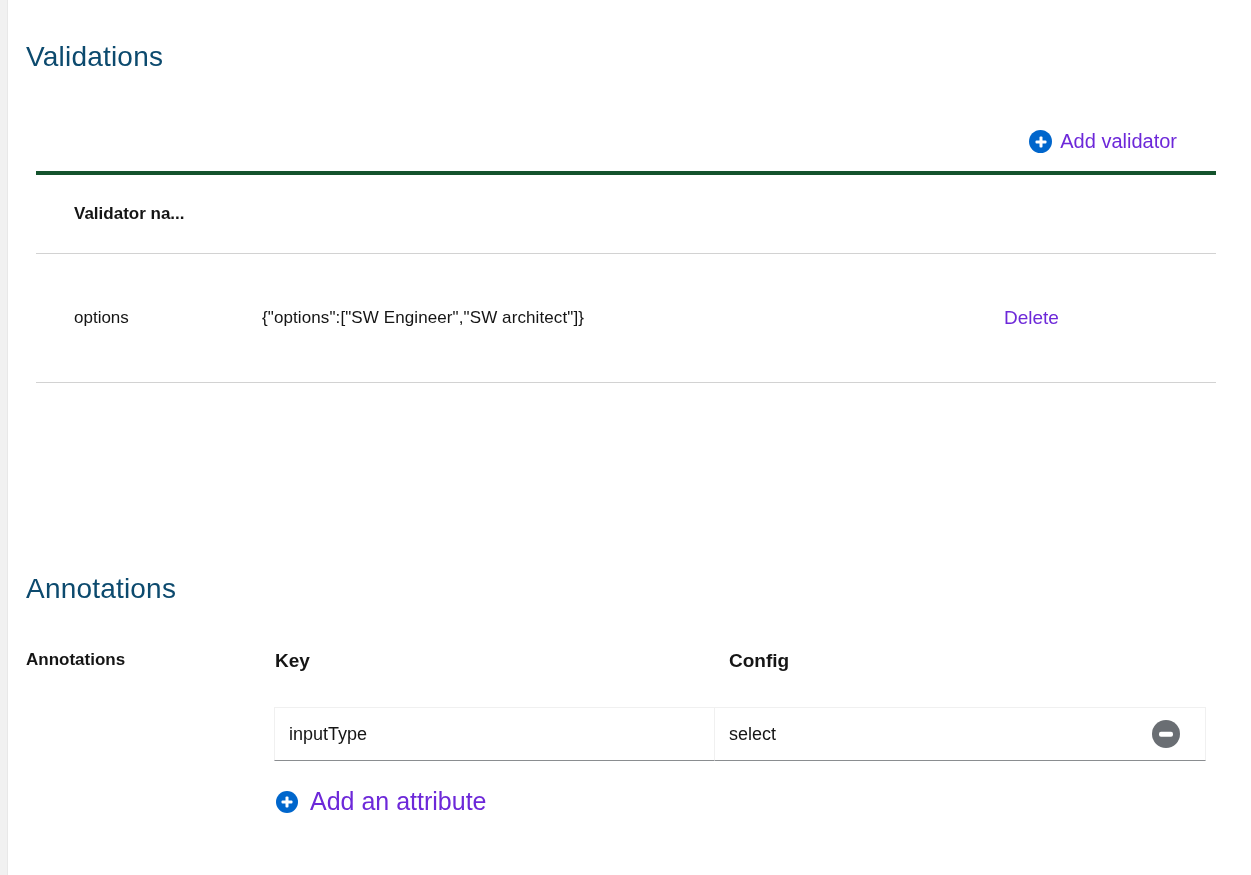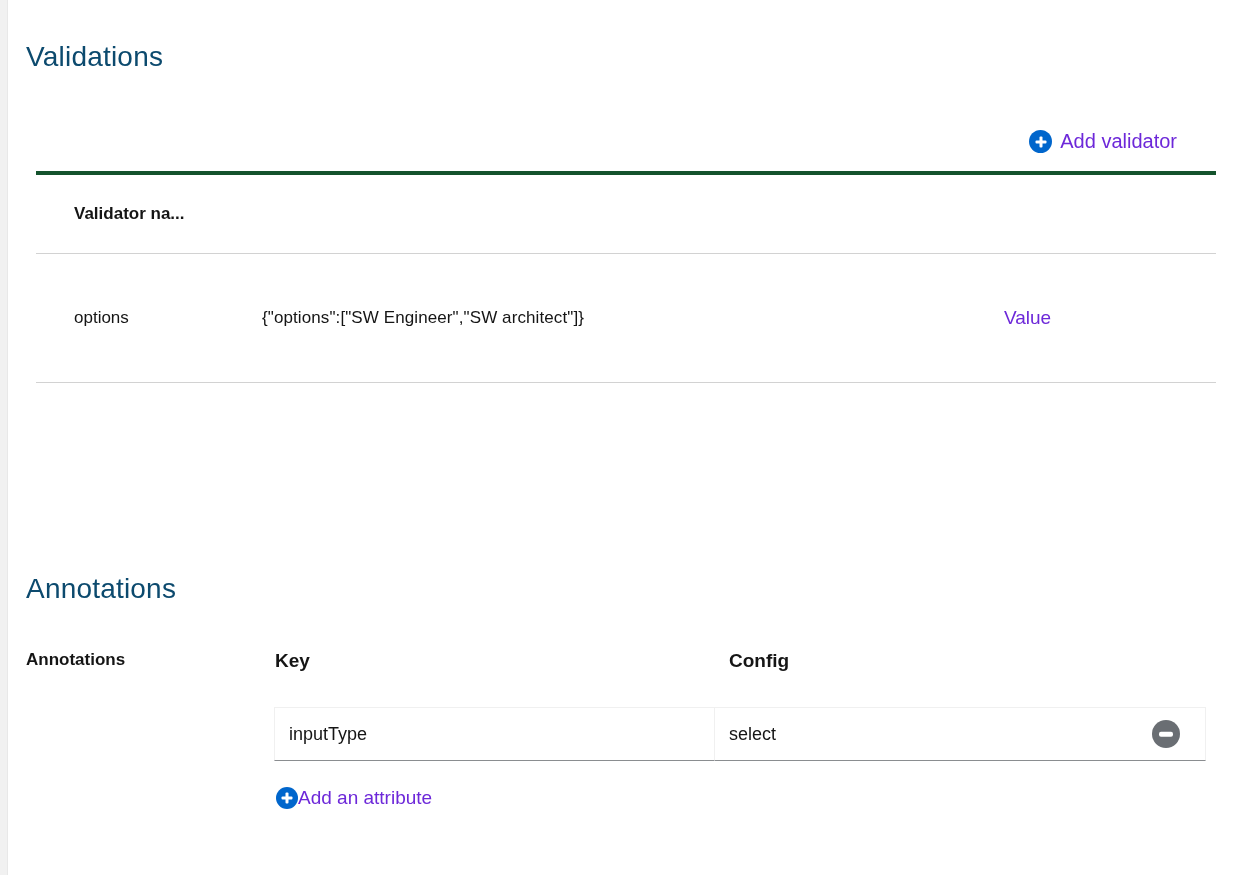--- a/index.html
+++ b/index.html
@@ -120,21 +120,21 @@
   .minus-circle-btn::before {
     content: "";
     position: absolute;
     left: 50%; top: 50%;
     transform: translate(-50%,-50%);
     width: 14px; height: 4.5px;
     border-radius: 2px;
     background: #ffffff;
   }
 
-  #add-attribute { position: absolute; left: 276px; top: 787px; gap: 0; font-size: 19px; }
+  #add-attribute { position: absolute; left: 276px; top: 787px; gap: 12px; font-size: 25px; }
 </style>
 </head>
 <body>
 
 <div class="left-strip"></div>
 
 <h2 class="section-title" id="validations-title">Validations</h2>
 
 <a class="link add-link" id="add-validator">
   <span class="plus-circle"></span>
@@ -143,21 +143,21 @@
 
 <div class="validators-table">
   <div class="vt-row vt-header">
     <div>Validator na...</div>
     <div></div>
   </div>
   <div class="vt-row vt-body">
     <div class="cell-name">options</div>
     <div class="cell-config">{"options":["SW Engineer","SW architect"]}</div>
     <div>
-      <a class="link delete-link">Value</a>
+      <a class="link delete-link">Delete</a>
     </div>
   </div>
 </div>
 
 <h2 class="section-title" id="annotations-title">Annotations</h2>
 
 <div class="group-label">Annotations</div>
 
 <div class="kv-header" id="key-header">Key</div>
 

